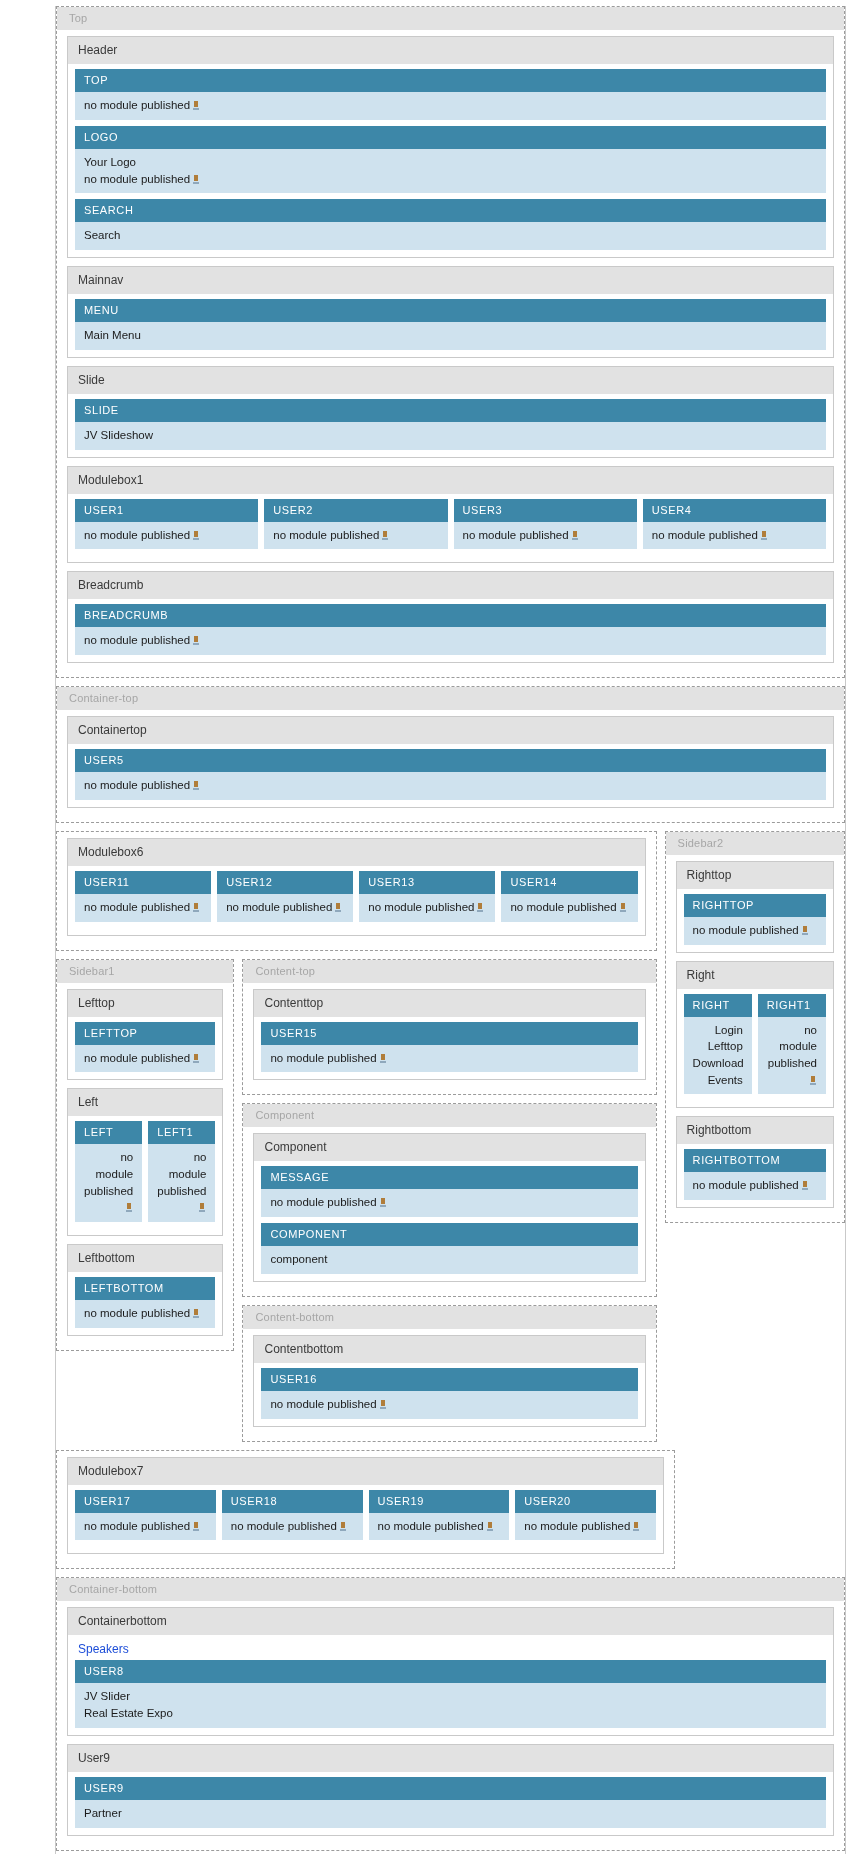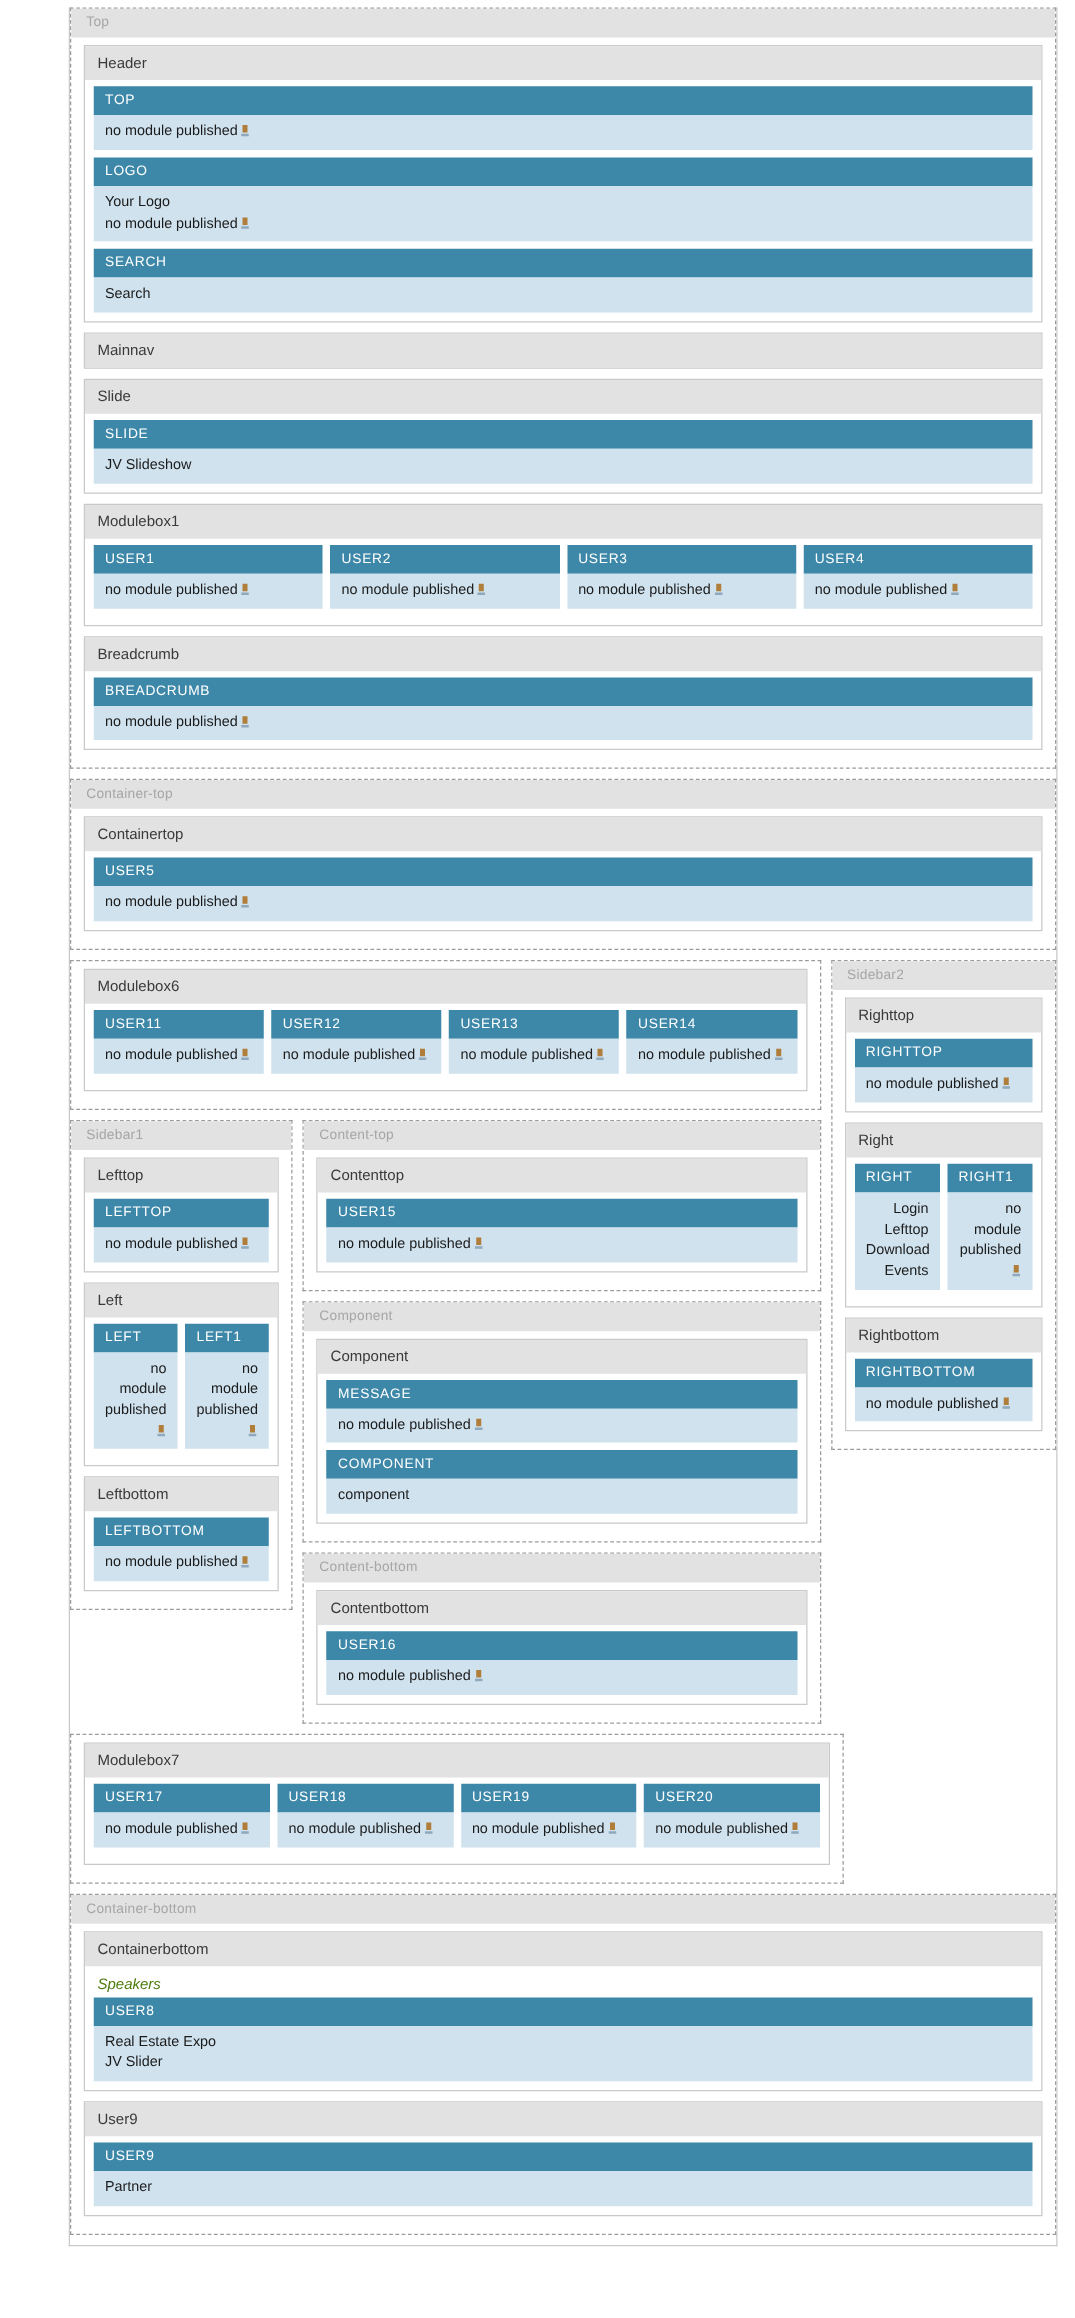--- a/index.html
+++ b/index.html
@@ -109,23 +109,22 @@
   
   .mb-left { flex: 1 1 auto; }
   .mb-right { flex: 0 0 160px; }
 
   
   .s1 { flex: 0 0 158px; }
   .ct { flex: 1 1 auto; }
 
   .plain-text {
     font-size: 12px;
-    color: #4d7c0f;
+    color: #1d4ed8;
     padding: 2px 3px 4px 3px;
-    font-style: italic;
   }
 
   .nowrapcell .mod-body { white-space: normal; text-align: right; }
 </style>
 </head>
 <body>
 
 <div class="page">
   <div class="frame">
 
@@ -151,20 +150,26 @@
             </div>
             <div class="mod">
               <div class="mod-head">SEARCH</div>
               <div class="mod-body">Search</div>
             </div>
           </div>
         </div>
 
         <div class="block">
           <div class="block-title">Mainnav</div>
+          <div class="block-body">
+            <div class="mod">
+              <div class="mod-head">MENU</div>
+              <div class="mod-body">Main Menu</div>
+            </div>
+          </div>
         </div>
 
         <div class="block">
           <div class="block-title">Slide</div>
           <div class="block-body">
             <div class="mod">
               <div class="mod-head">SLIDE</div>
               <div class="mod-body">JV Slideshow</div>
             </div>
           </div>
@@ -439,22 +444,22 @@
       <div class="sect-title">Container-bottom</div>
       <div class="sect-body">
 
         <div class="block">
           <div class="block-title">Containerbottom</div>
           <div class="block-body">
             <div class="plain-text">Speakers</div>
             <div class="mod">
               <div class="mod-head">USER8</div>
               <div class="mod-body">
+                <span class="mod-line">JV Slider</span>
                 <span class="mod-line">Real Estate Expo</span>
-                <span class="mod-line">JV Slider</span>
               </div>
             </div>
           </div>
         </div>
 
         <div class="block">
           <div class="block-title">User9</div>
           <div class="block-body">
             <div class="mod">
               <div class="mod-head">USER9</div>

